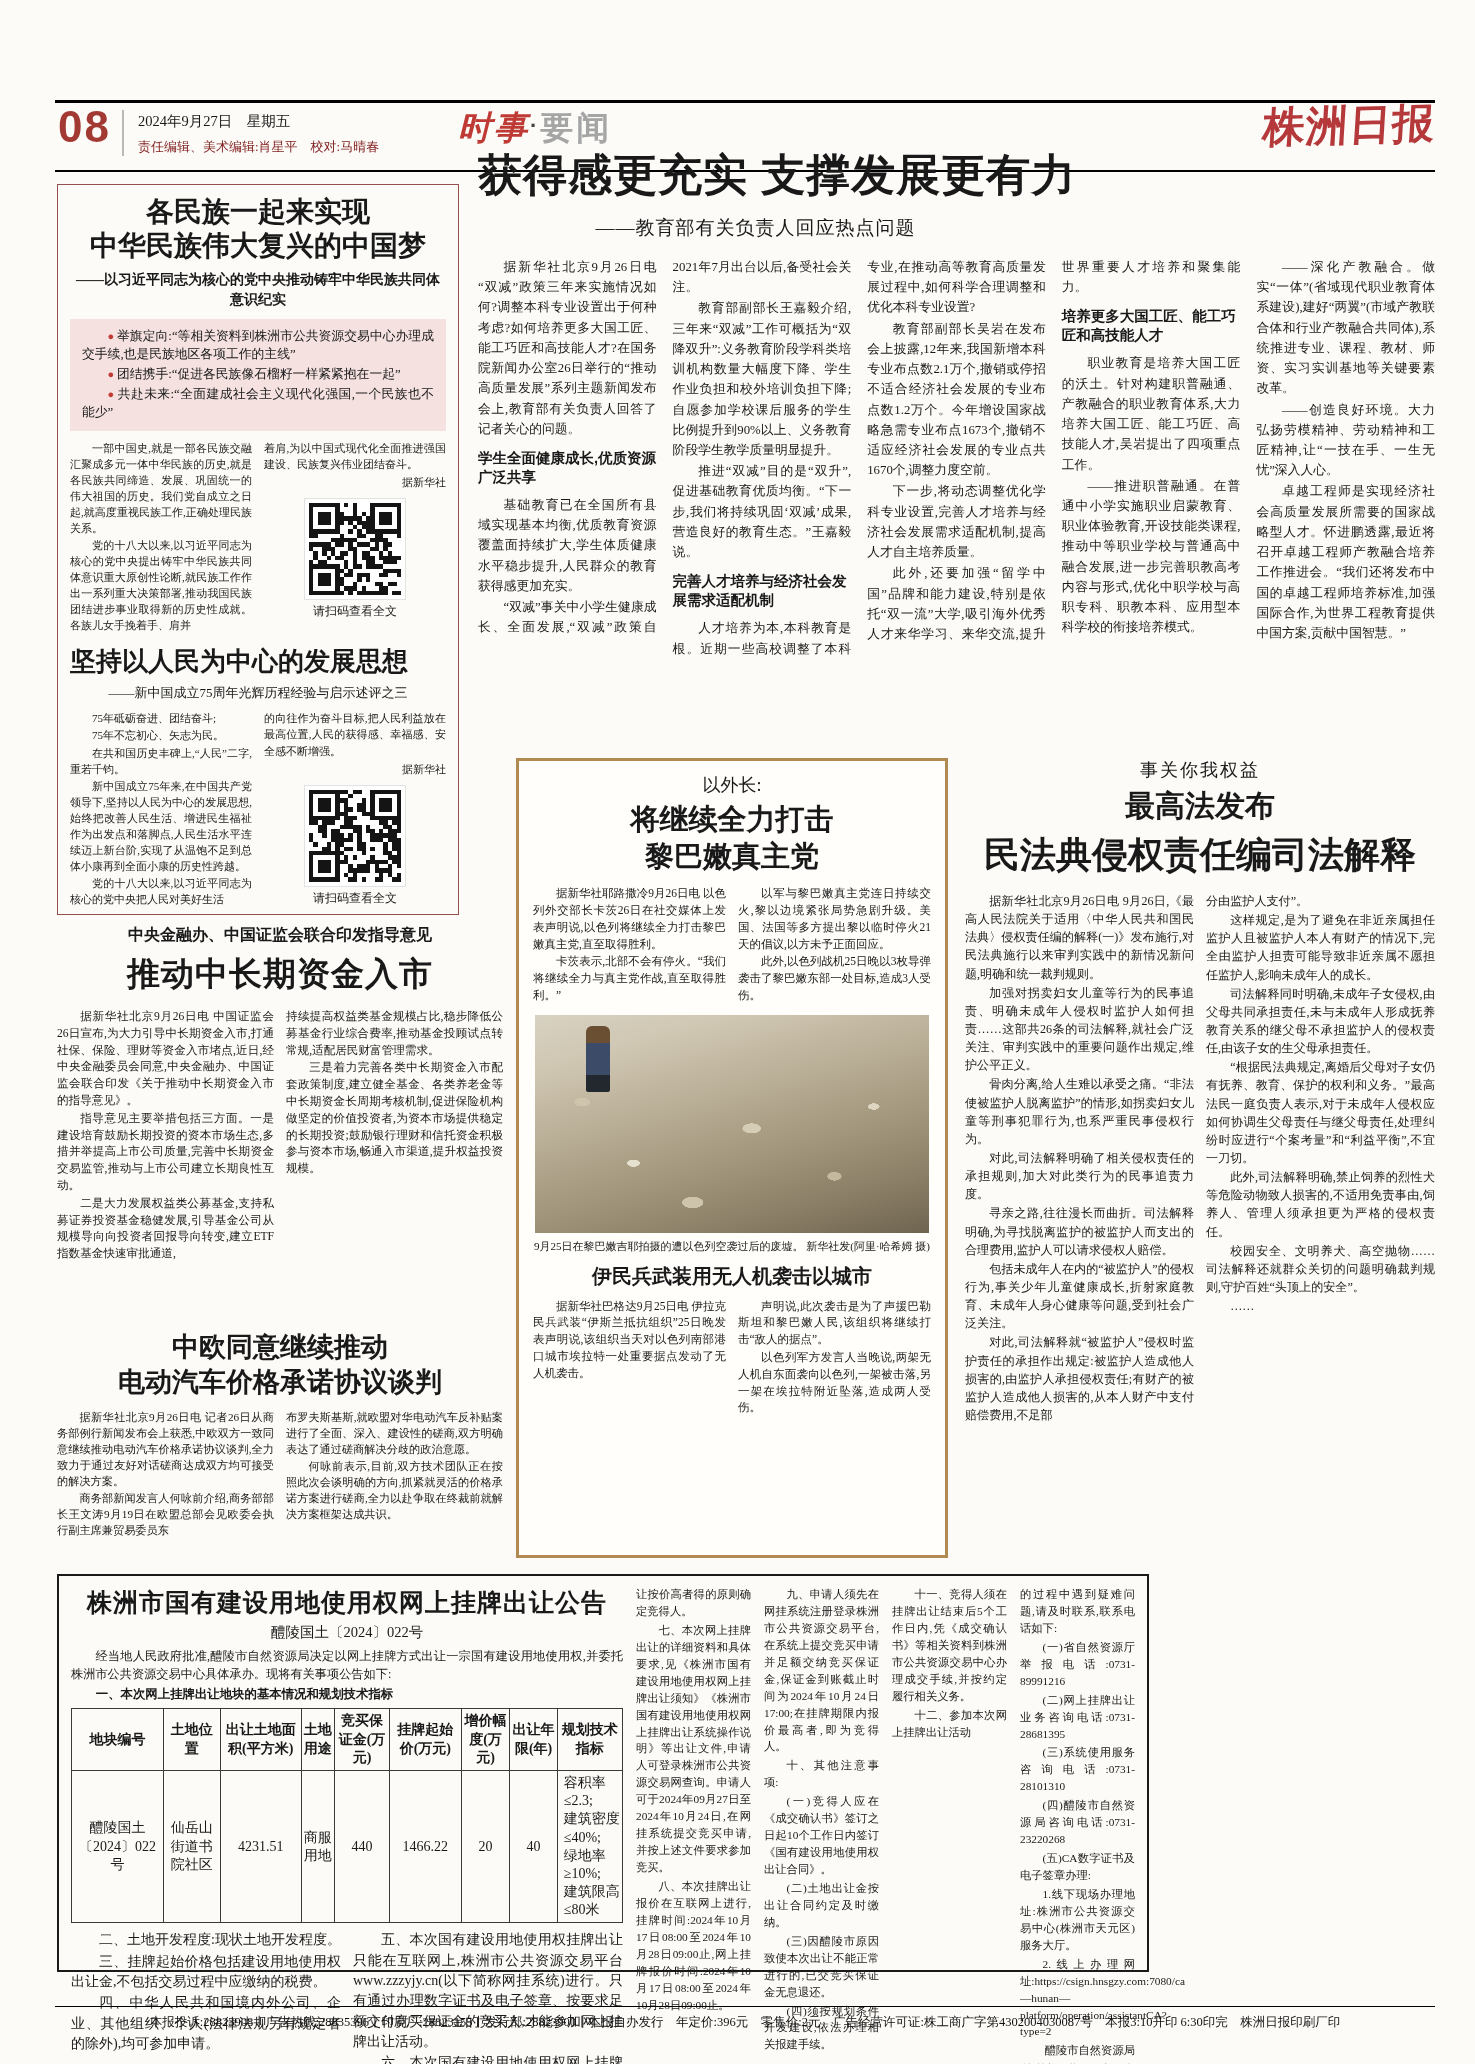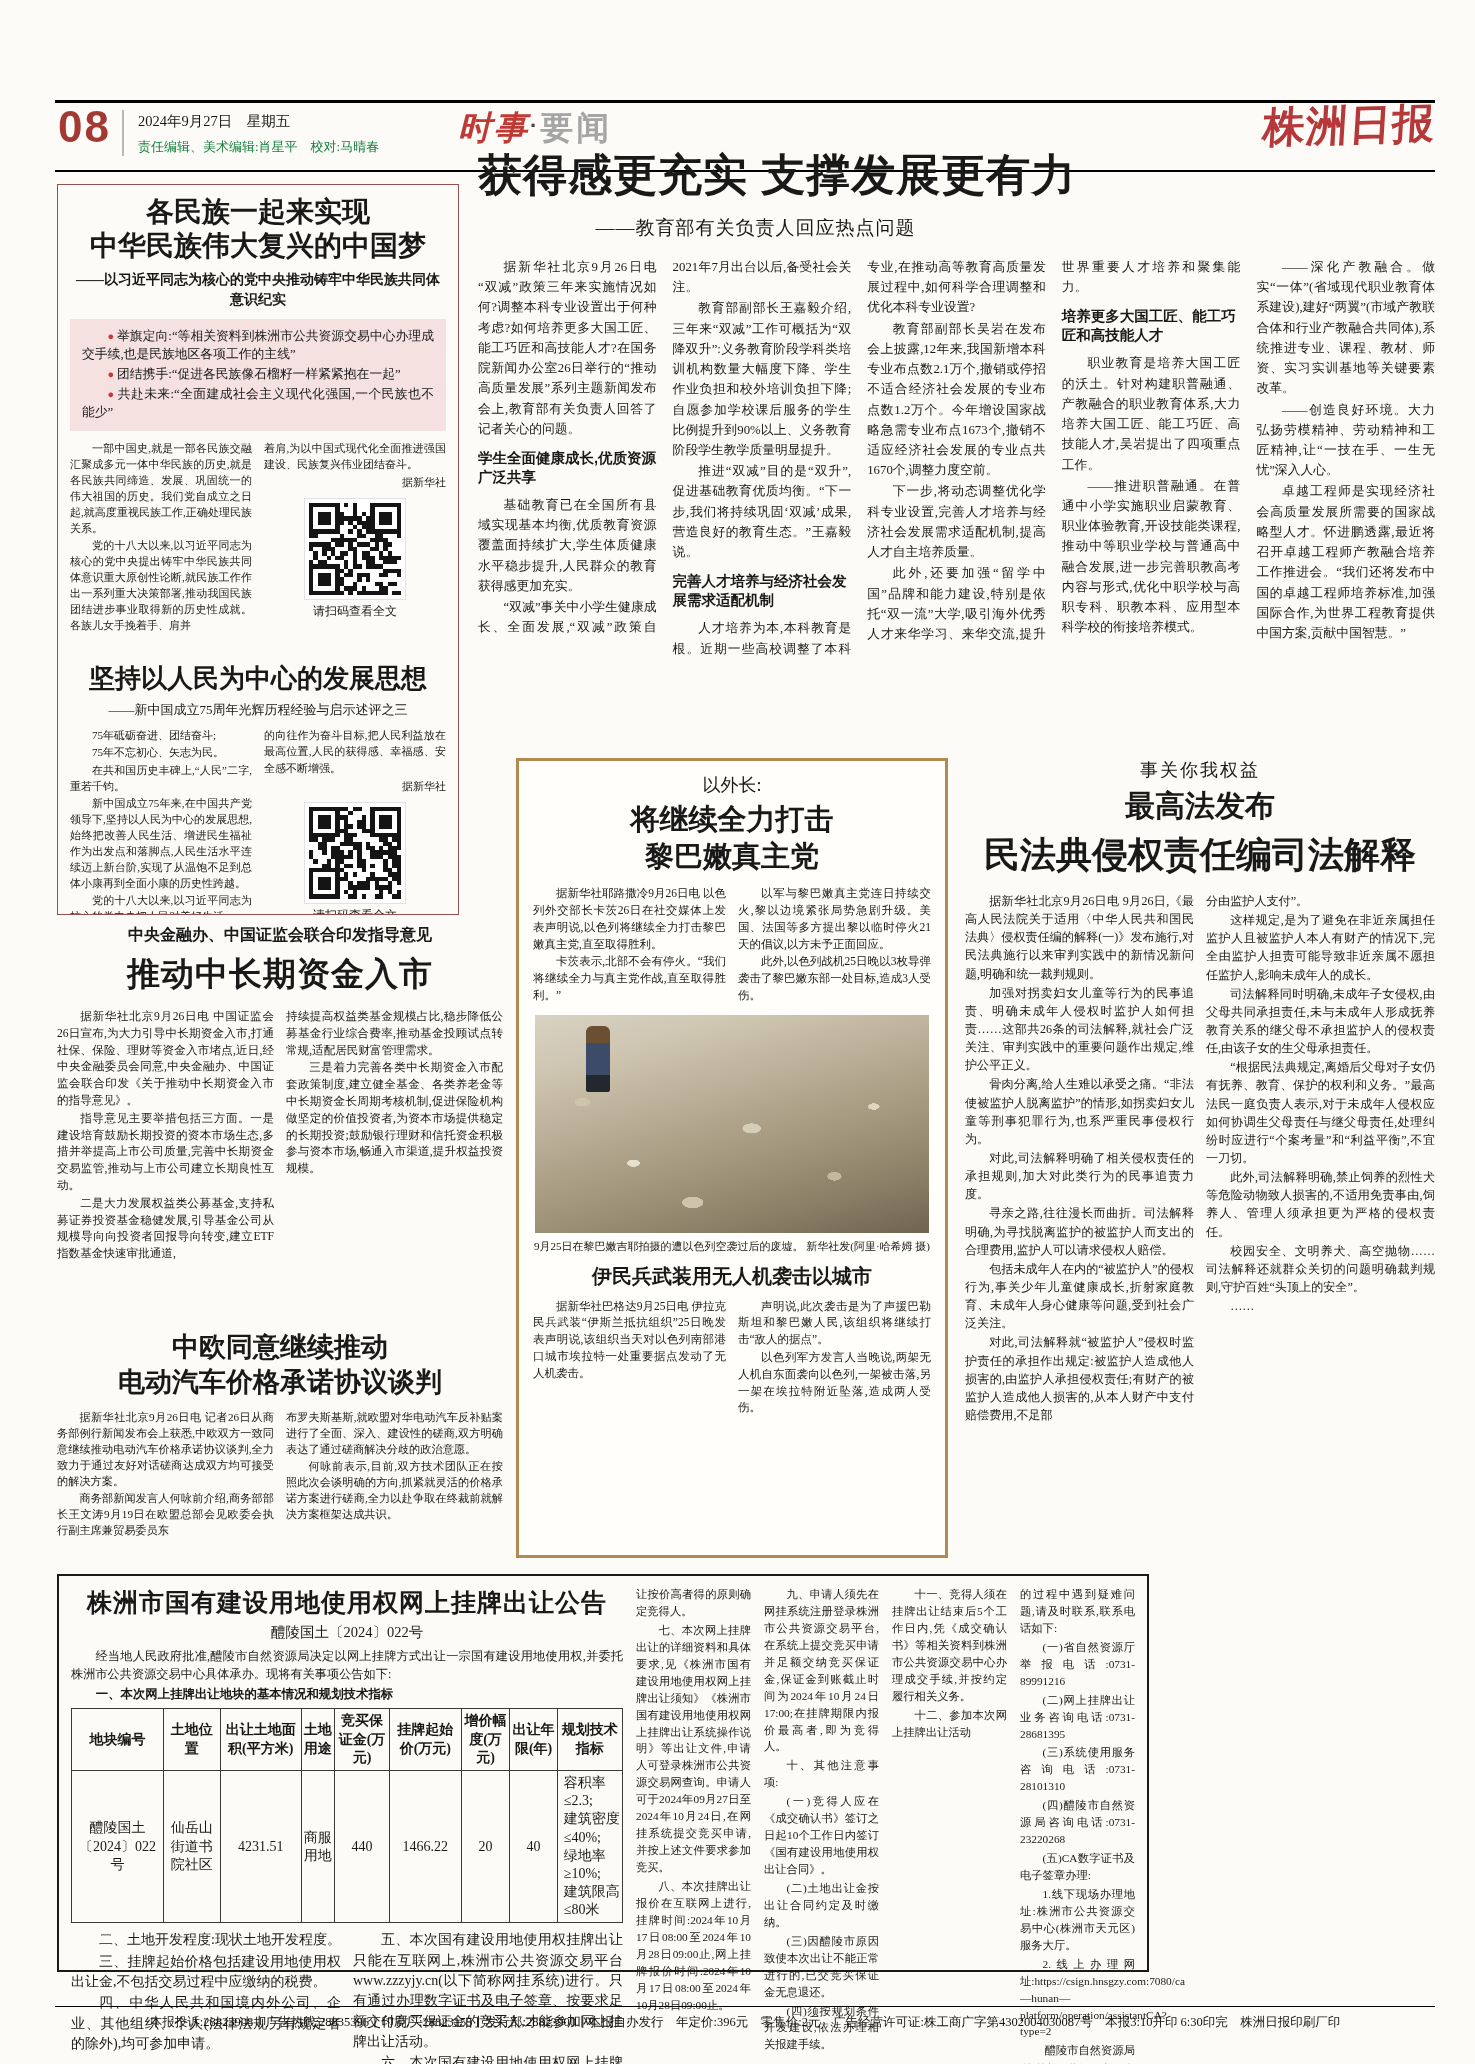--- a/index.html
+++ b/index.html
@@ -3,21 +3,21 @@
 <meta charset="utf-8">
 <style>
   html,body{margin:0;padding:0;background:#e8e8e6;}
   .page{position:relative;width:1475px;height:2064px;margin:0 auto;background:#fcfbf7;
         font-family:"Liberation Serif",serif;color:#191919;overflow:hidden;padding-left:44px;}
   .rule{position:absolute;background:#000;}
   
   .pageno{position:absolute;left:58px;top:102px;font:bold 44px "Liberation Sans",sans-serif;color:#a23a33;letter-spacing:2px;}
   .hdiv{position:absolute;left:122px;top:110px;width:2px;height:46px;background:#b9b9b9;}
   .dateline{position:absolute;left:138px;top:112px;font-size:14.5px;}
-  .editors{position:absolute;left:138px;top:138px;font-size:13px;color:#15803d;}
+  .editors{position:absolute;left:138px;top:138px;font-size:13px;color:#7f1d1d;}
   .section{position:absolute;left:458px;top:106px;font:bold 33px "Liberation Sans",sans-serif;letter-spacing:3px;}
   .section .red{color:#bf3a34;font-style:italic;}
   .section .dot{color:#444;font-size:22px;vertical-align:6px;}
   .section .grey{color:#a5a5a5;}
   .masthead{position:absolute;left:1228px;top:98px;width:207px;text-align:right;
             font:bold 42px "Liberation Serif",serif;color:#b5393b;transform:skewX(-5deg) rotate(-1.5deg);letter-spacing:1px;}
   
   p{margin:0 0 1px 0;text-indent:2em;text-align:justify;}
   p.cont{text-indent:0;}
   p.attribution{text-align:right;text-indent:0;margin:2px 0;}
@@ -30,21 +30,21 @@
   .a1-head{font:bold 28px "Liberation Sans",sans-serif;text-align:center;line-height:1.22;}
   .a1-sub{font-size:14px;font-weight:bold;text-align:center;margin:7px 4px 9px;line-height:1.4;}
   .bullets{background:#f4e1e0;padding:8px 12px;font-size:12.8px;line-height:1.62;margin-bottom:9px;}
   .bullets p::before{content:"● ";color:#c23b34;font-size:11px;}
   .smallbody{font-size:11px;line-height:1.46;}
   .qr{display:grid;grid-template-columns:repeat(21,1fr);grid-template-rows:repeat(21,1fr);
       width:92px;height:92px;background:#fff;padding:4px;border:1px solid #e2e2e2;margin:8px auto 3px;}
   .qr i{display:block;}
   .qr i.d{background:#141414;}
   .qr-caption{font-size:12px;text-align:center;margin:0 0 4px;text-indent:0;}
-  .a2-head{font:bold 26px "Liberation Sans",sans-serif;text-align:center;margin-top:27px;}
+  .a2-head{font:bold 26px "Liberation Sans",sans-serif;margin-top:10px;}
   .a2-sub{font-size:13px;text-align:center;margin:5px 0 8px;}
   
   .edu{position:absolute;left:478px;top:146px;width:957px;}
   .edu-headwrap{width:58%;text-align:center;}
   .edu-head{font:bold 44px "Liberation Sans",sans-serif;letter-spacing:1px;white-space:nowrap;}
   .edu-sub{font-size:19px;margin-top:10px;letter-spacing:1px;}
   #edu-body{columns:5;column-gap:16px;height:502px;margin-top:16px;font-size:12.8px;line-height:1.58;}
   
   .funds{position:absolute;left:57px;top:925px;width:446px;height:400px;overflow:hidden;box-sizing:border-box;}
   .kicker{font-size:16px;font-weight:bold;text-align:center;}

